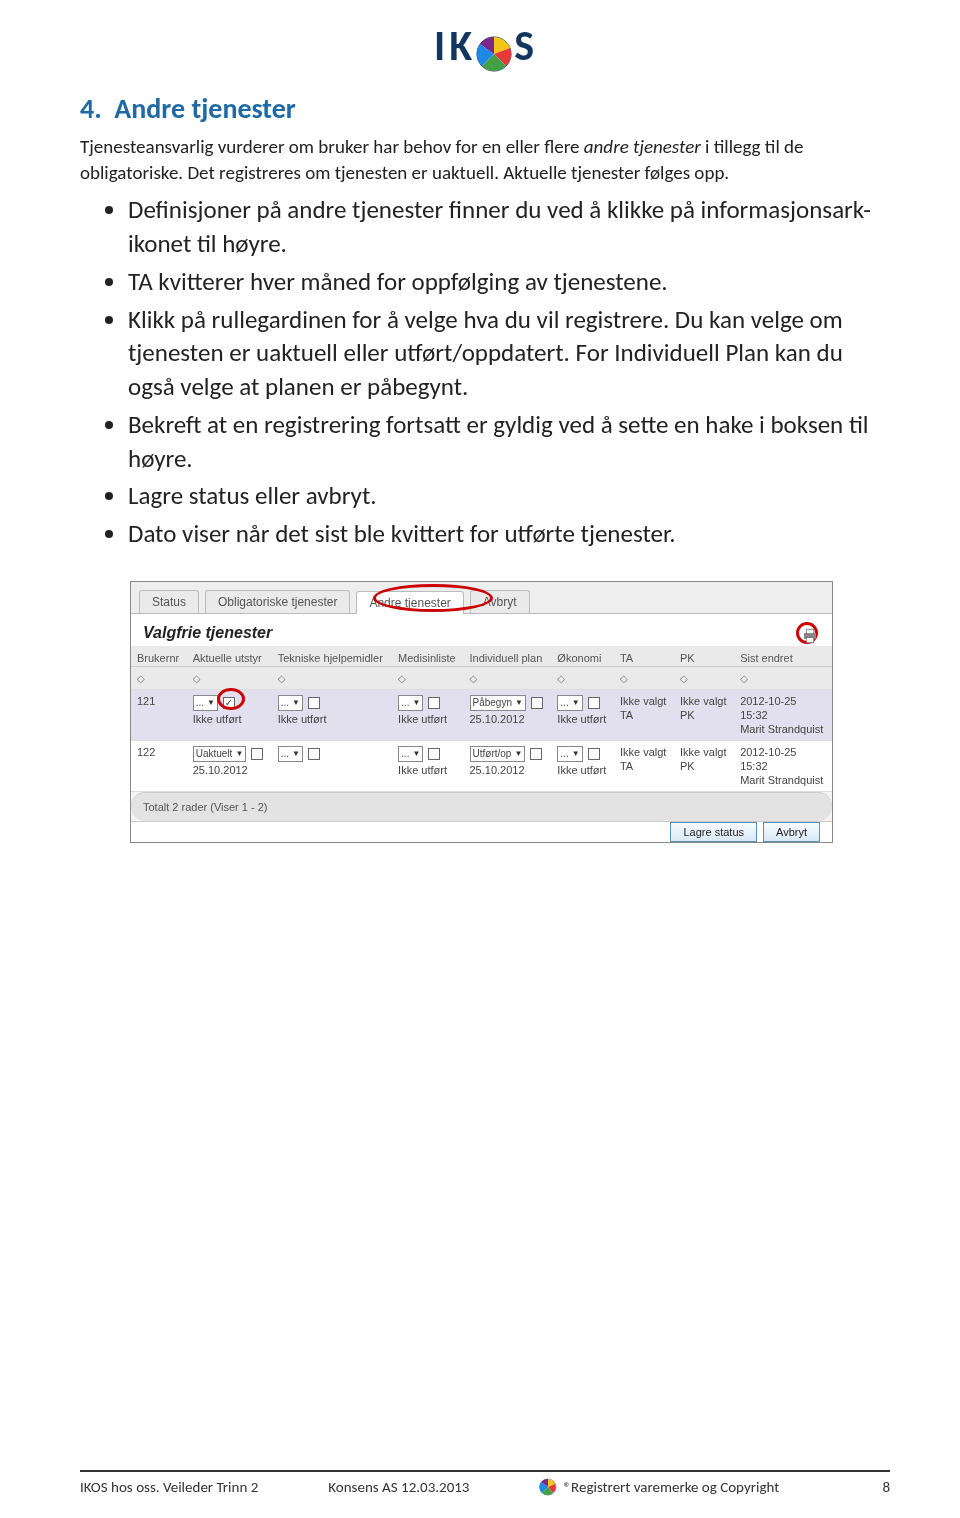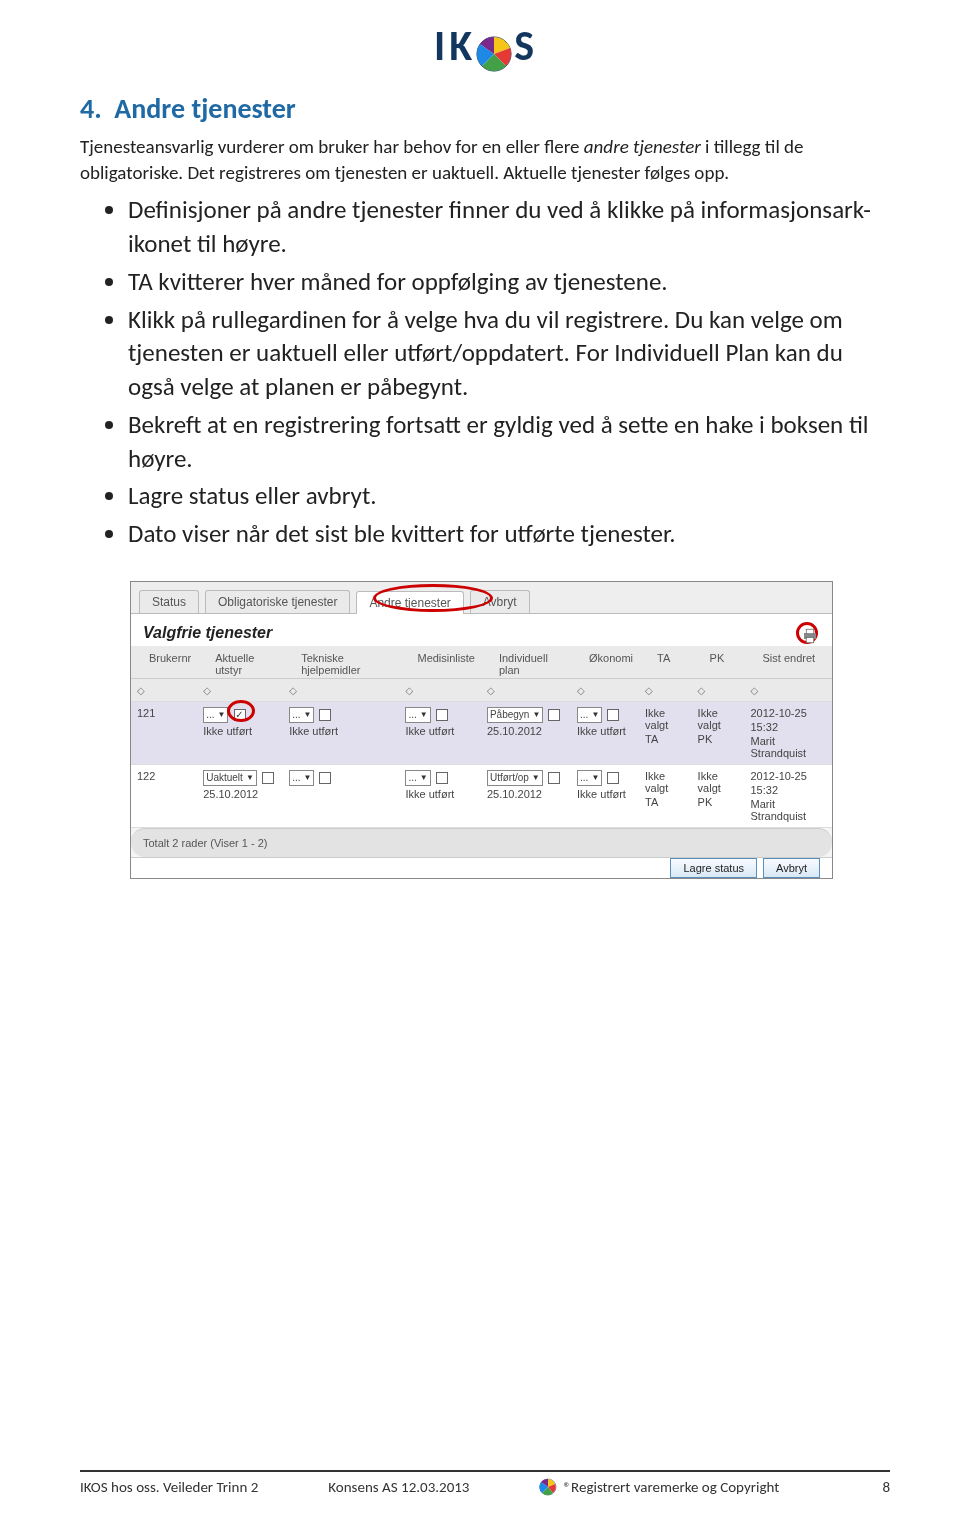--- a/index.html
+++ b/index.html
@@ -129,21 +129,21 @@
   table.grid {
     width: 100%;
     border-collapse: collapse;
     font-size: 11px;
     background: #fff;
   }
   table.grid th {
     background: #eaeaea;
     font-weight: normal;
     color: #555;
-    padding: 6px 6px 2px 18px;
+    padding: 6px 6px 2px 6px;
     text-align: left;
     border-bottom: 1px solid #ccc;
     vertical-align: top;
   }
   tr.sort-row td {
     background: #eaeaea;
     border-bottom: 1px solid #ccc;
     padding: 2px 6px 6px 6px;
     color: #888;
     font-size: 11px;

